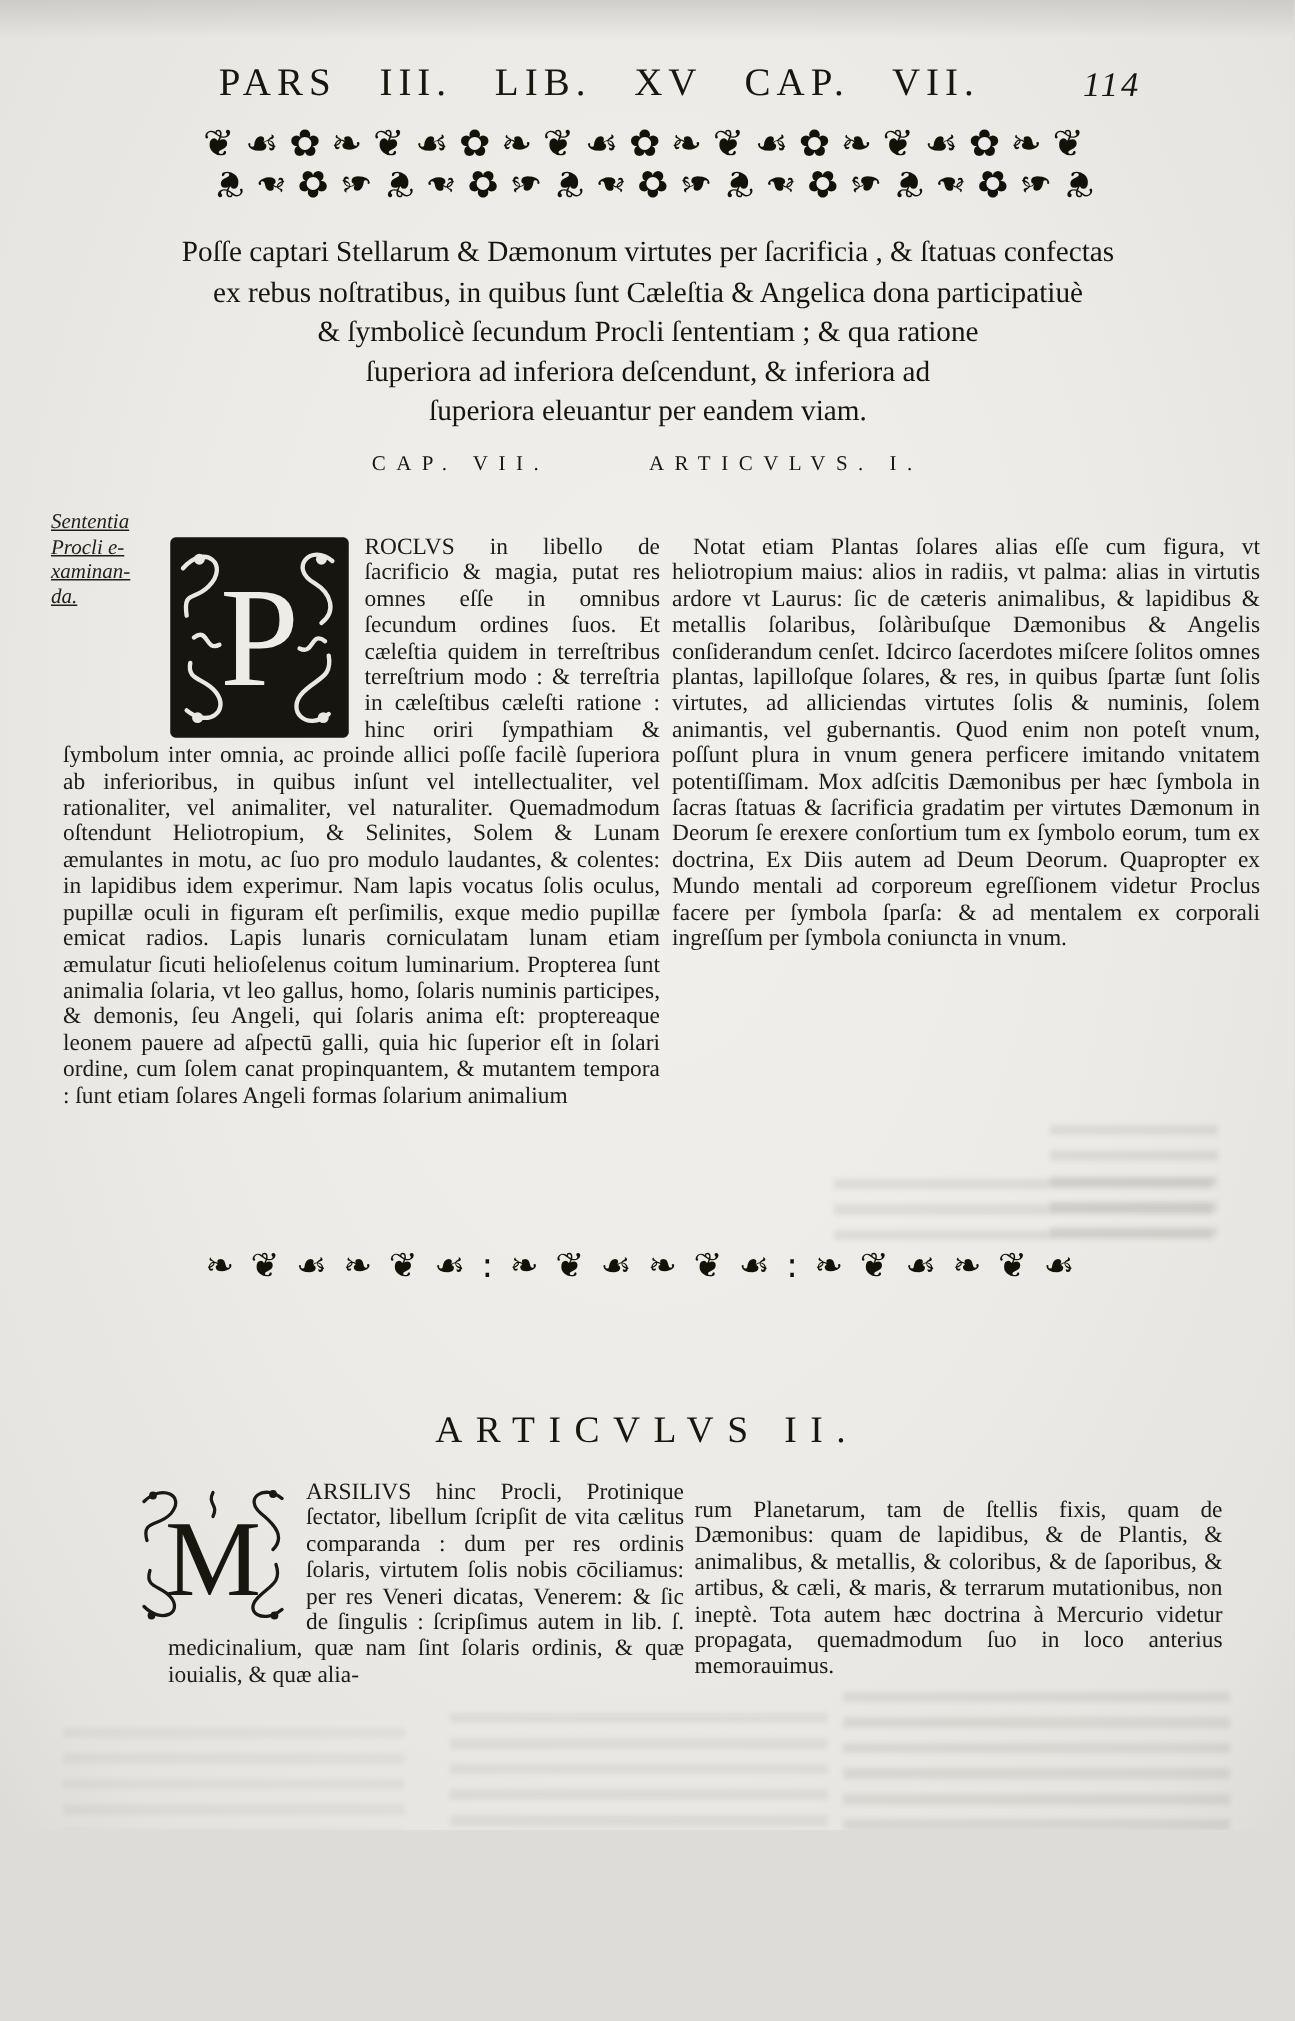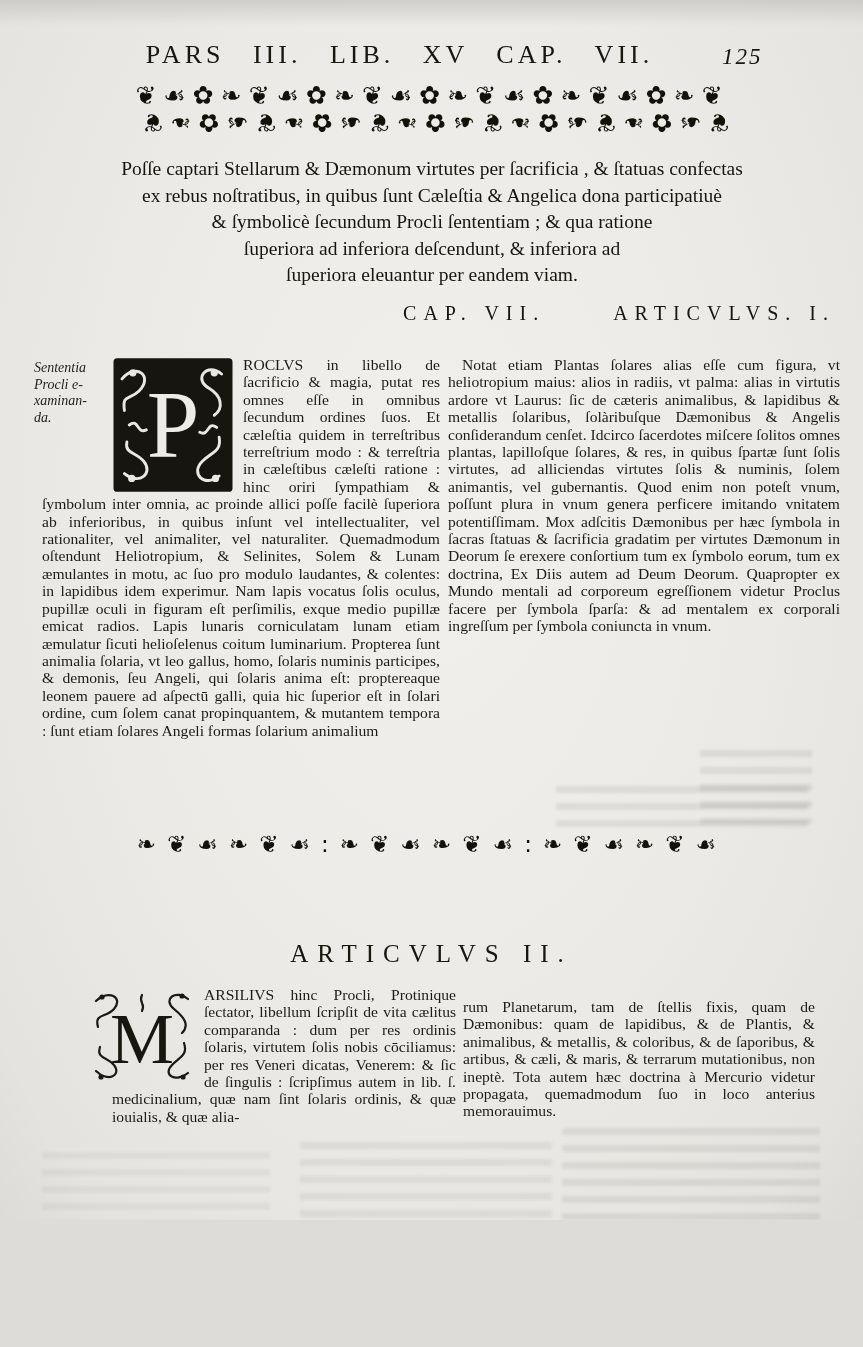--- a/index.html
+++ b/index.html
@@ -37,35 +37,35 @@
     font-family:"DejaVu Sans", sans-serif;
   }
   .headpiece .row{display:block;white-space:nowrap;}
   .headpiece .row.flip{transform:scale(-1,-1);}
   .argument{
     position:absolute;top:156px;left:58px;width:748px;
     text-align:center;font-size:19.5px;line-height:26.5px;
     white-space:pre-line;color:#16150e;
   }
   .cap-heading{
-    position:absolute;top:302px;left:0;width:100%;text-align:right;
-    font-size:20px;letter-spacing:7px;color:#17160f;
+    position:absolute;top:302px;left:0;width:100%;text-align:center;
+    font-size:14px;letter-spacing:7px;color:#17160f;
   }
   .cap-heading .part{display:inline-block;margin:0 28px;}
   .col{
     position:absolute;
     font-size:15.6px;line-height:17.4px;text-align:justify;
     color:#1c1b15;
   }
   .col p{margin:0;}
   .col p.indented{text-indent:14px;}
   .margin-note{
-    position:absolute;left:34px;top:360px;width:80px;
+    position:absolute;left:34px;top:341px;width:80px;
     font-style:italic;font-size:14px;line-height:16.5px;
-    white-space:pre-line;color:#211f18;
+    white-space:pre-line;color:#211f18;text-decoration:underline;
   }
   .dropcap{
     float:left;
     shape-margin:4px;
   }
   .dropcap-p{width:122px;height:136px;margin:1px 9px 2px 70px;}
   .dropcap-m{width:104px;height:98px;margin:1px 10px 2px -22px;}
   .divider{
     position:absolute;top:828px;left:86px;width:692px;text-align:center;
     font-size:23px;line-height:32px;letter-spacing:11px;color:#131209;
@@ -90,21 +90,21 @@
   }
 </style>
 </head>
 <body>
 
 <div class="page">
 
   <div class="running-head">
     <span class="title">PARS III. LIB. XV CAP. VII.</span>
   </div>
-  <div class="folio">125</div>
+  <div class="folio">114</div>
 
   <div class="headpiece">
     <span class="row">❦☙✿❧❦☙✿❧❦☙✿❧❦☙✿❧❦☙✿❧❦</span>
     <span class="row flip">❦☙✿❧❦☙✿❧❦☙✿❧❦☙✿❧❦☙✿❧❦</span>
   </div>
 
   <div class="argument">Poſſe captari Stellarum &amp; Dæmonum virtutes per ſacrificia , &amp; ſtatuas confectas
 ex rebus noſtratibus, in quibus ſunt Cæleſtia &amp; Angelica dona participatiuè
 &amp; ſymbolicè ſecundum Procli ſententiam ; &amp; qua ratione
 ſuperiora ad inferiora deſcendunt, &amp; inferiora ad

